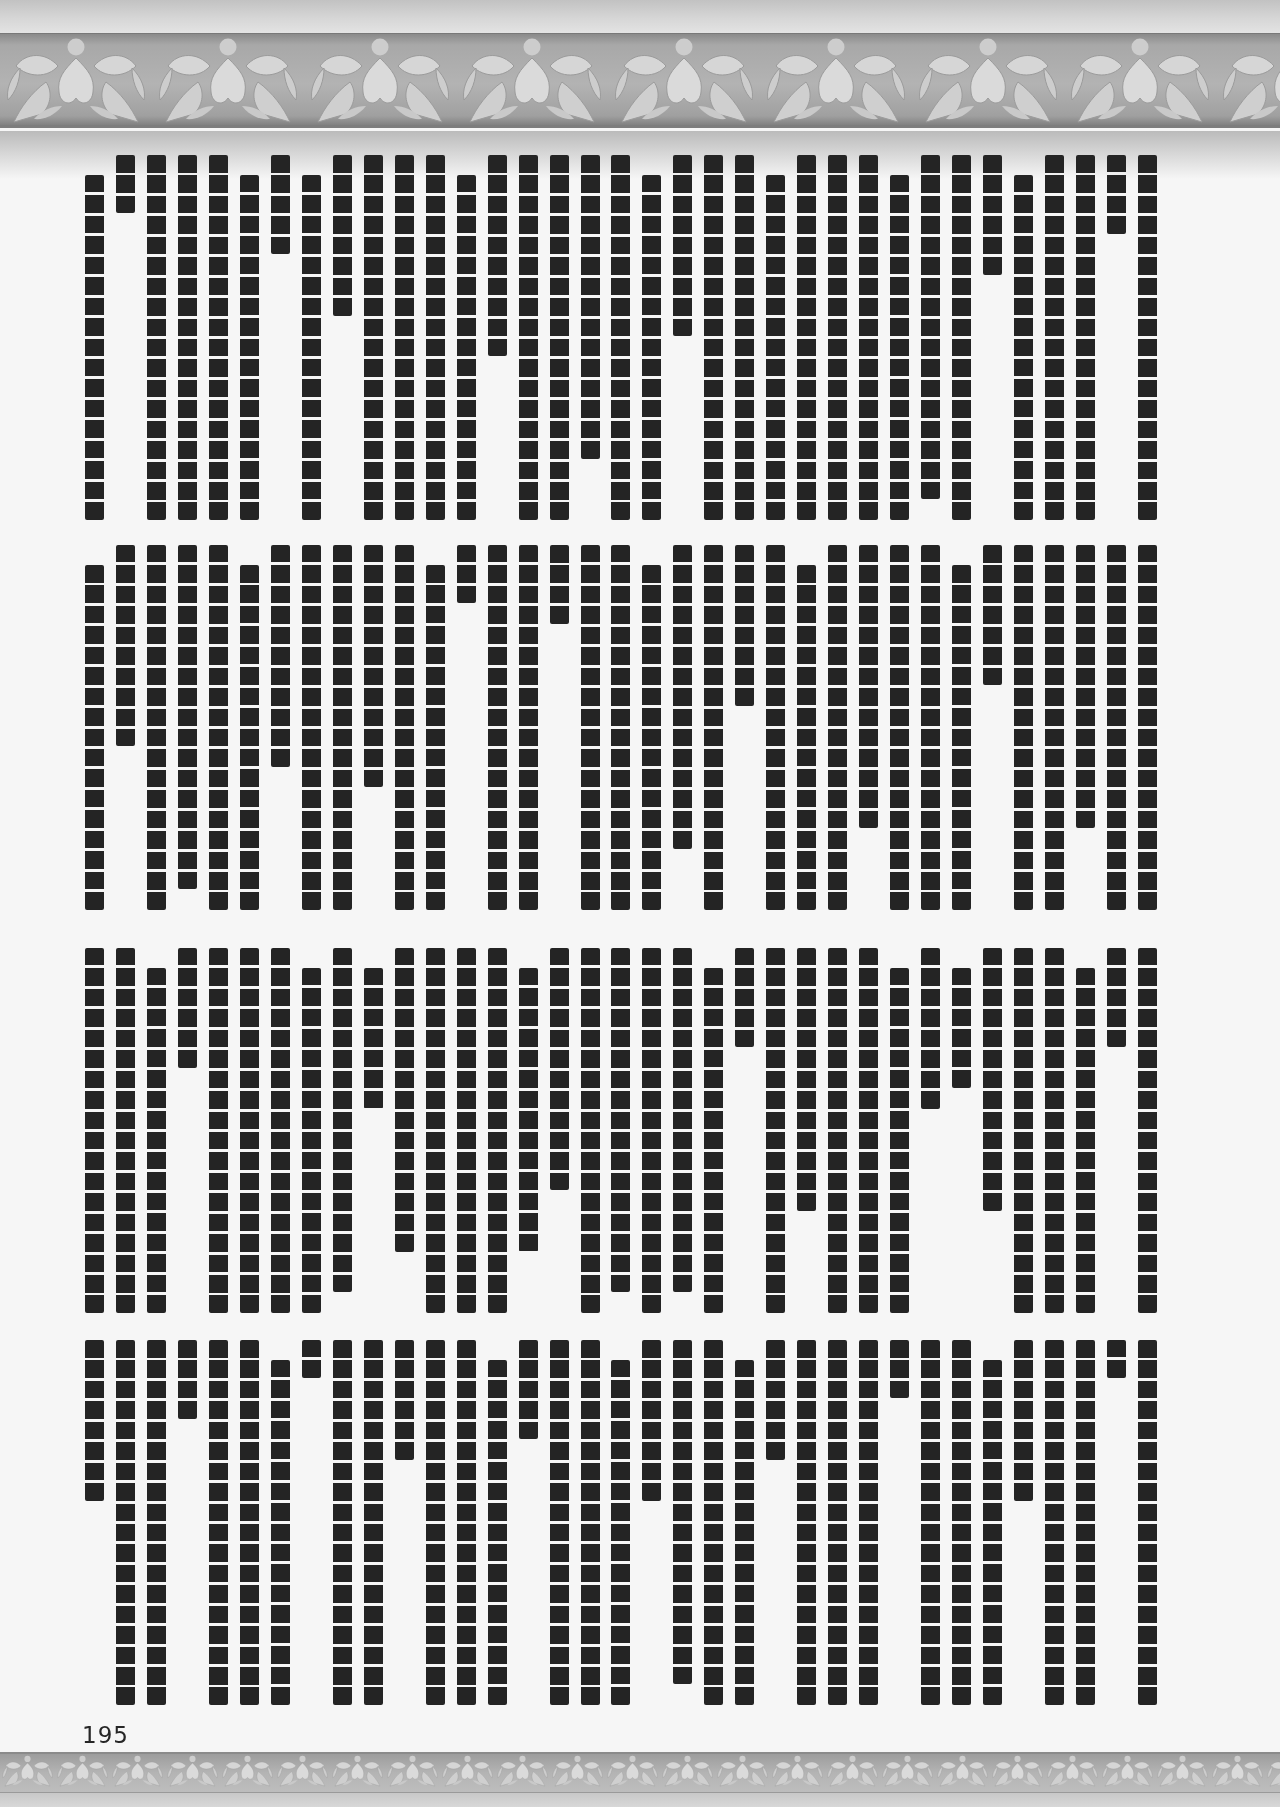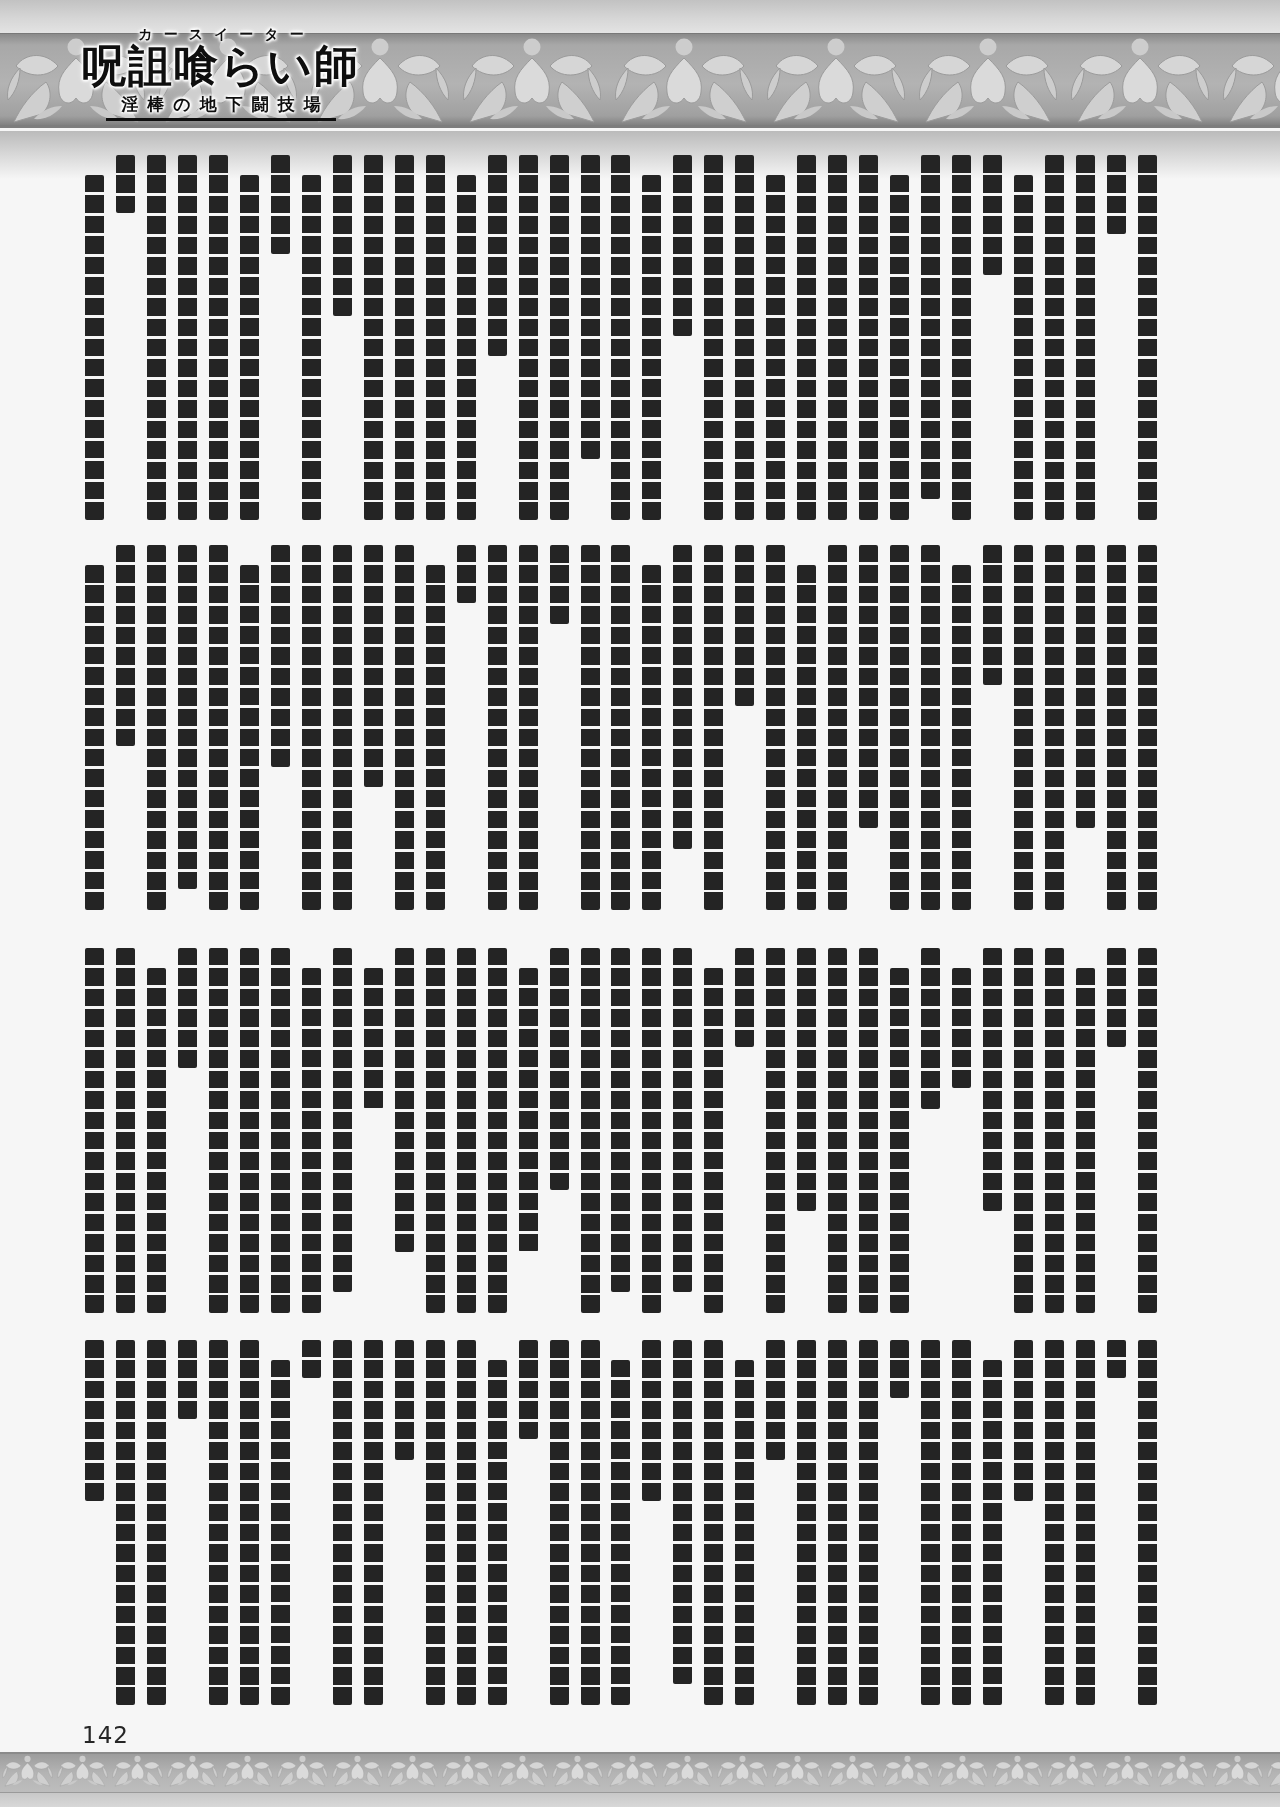--- a/index.html
+++ b/index.html
@@ -210,27 +210,20 @@
       <path d="M106 48 C 120 58, 132 74, 138 88 L 110 80 C 100 70, 100 56, 106 48 Z" fill="#cfcfcf"></path>
       <path d="M20 34 C 10 44, 6 56, 8 66 C 16 58, 20 46, 20 34 Z" fill="#cdcdcd"></path>
       <path d="M132 34 C 142 44, 146 56, 144 66 C 136 58, 132 46, 132 34 Z" fill="#cdcdcd"></path>
       <path d="M62 72 C 54 82, 44 86, 34 85 C 42 76, 52 72, 62 72 Z" fill="#c9c9c9" stroke="none"></path>
       <path d="M90 72 C 98 82, 108 86, 118 85 C 110 76, 100 72, 90 72 Z" fill="#c9c9c9" stroke="none"></path>
     </g>
   </svg>
       </div>
   </div>
 
-  <div class="title-block">
-    <div class="furigana halo">カースイーター</div>
-    <div class="title halo">呪詛喰らい師</div>
-    <div>
-      <span class="subtitle halo">淫棒の地下闘技場</span>
-    </div>
-  </div>
 
   <div class="header-shadow"></div>
 
   <main id="text-area">
       <div class="text-row" style="top: 155px;">
         <div class="tcol">
           <div class="tbar" style="margin-top: 0px; height: 364.92px;"></div>
         </div>
         <div class="tcol">
           <div class="tbar" style="margin-top: 0px; height: 78.76px;"></div>
@@ -651,21 +644,21 @@
         </div>
         <div class="tcol">
           <div class="tbar" style="margin-top: 0px; height: 364.92px;"></div>
         </div>
         <div class="tcol">
           <div class="tbar" style="margin-top: 0px; height: 160.52px;"></div>
         </div>
       </div>
     </main>
 
-  <div class="page-number">142</div>
+  <div class="page-number">195</div>
 
   <div class="band-bottom">
     <div class="band-pattern" id="band-bottom-pattern">
         <svg width="55" height="33" viewBox="0 0 152 90">
     <g stroke="#9b9b9b" stroke-width="1">
       <circle cx="76" cy="13" r="8.5" fill="#cdcdcd" stroke="none"></circle>
       <path d="M76 24 C 64 36, 57 44, 59 58 C 60 69, 70 73, 76 64 C 82 73, 92 69, 93 58 C 95 44, 88 36, 76 24 Z" fill="#dadada"></path>
       <path d="M58 32 C 46 18, 26 18, 16 32 C 28 44, 48 44, 58 32 Z" fill="#d6d6d6"></path>
       <path d="M94 32 C 106 18, 126 18, 136 32 C 124 44, 104 44, 94 32 Z" fill="#d6d6d6"></path>
       <path d="M46 48 C 32 58, 20 74, 14 88 L 42 80 C 52 70, 52 56, 46 48 Z" fill="#cfcfcf"></path>

